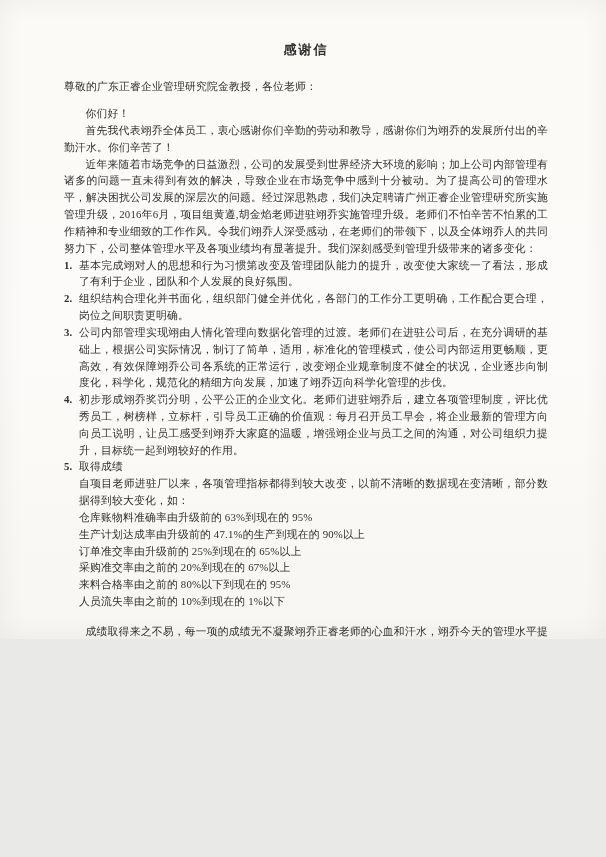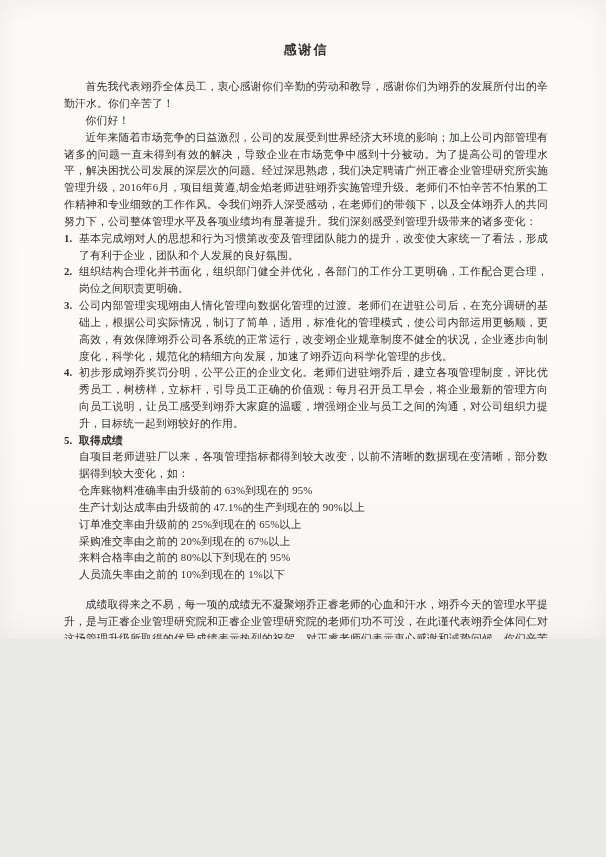--- a/index.html
+++ b/index.html
@@ -32,21 +32,21 @@
     font-weight:600;
     letter-spacing:2px;
     margin:0 0 18px 0;
   }
   .salutation{margin:0 0 10px 0;}
   .indent{text-indent:2em;margin:0;}
   .list{margin:0;}
   .li{display:flex;align-items:flex-start;}
   .li .num{flex:none;width:15px;font-weight:600;}
   .li .li-text{flex:1;}
-  .li5-head{font-weight:700;}
+  .li5-head{font-weight:400;}
   .sub-block{margin-left:15px;}
   .stat-line{margin:0;}
   .closing{margin-top:13px;}
   
   .company-line{
     position:absolute;left:322px;top:730px;
     font-size:11px;letter-spacing:0.5px;color:#333;
   }
   .sign-date{
     position:absolute;left:352px;top:746px;
@@ -75,23 +75,24 @@
   }
 </style>
 </head>
 <body>
 
 <div class="paper">
 
   <div class="content">
     <h1 class="title">感谢信</h1>
 
+    <p class="salutation">尊敬的广东正睿企业管理研究院金教授，各位老师：</p>
 
+    <p class="indent">你们好！</p>
     <p class="indent">首先我代表翊乔全体员工，衷心感谢你们辛勤的劳动和教导，感谢你们为翊乔的发展所付出的辛勤汗水。你们辛苦了！</p>
-    <p class="indent">你们好！</p>
     <p class="indent">近年来随着市场竞争的日益激烈，公司的发展受到世界经济大环境的影响；加上公司内部管理有诸多的问题一直未得到有效的解决，导致企业在市场竞争中感到十分被动。为了提高公司的管理水平，解决困扰公司发展的深层次的问题。经过深思熟虑，我们决定聘请广州正睿企业管理研究所实施管理升级，2016年6月，项目组黄遵,胡金焰老师进驻翊乔实施管理升级。老师们不怕辛苦不怕累的工作精神和专业细致的工作作风。令我们翊乔人深受感动，在老师们的带领下，以及全体翊乔人的共同努力下，公司整体管理水平及各项业绩均有显著提升。我们深刻感受到管理升级带来的诸多变化：</p>
 
     <div class="list">
       <div class="li">
         <span class="num">1.</span>
         <span class="li-text">基本完成翊对人的思想和行为习惯第改变及管理团队能力的提升，改变使大家统一了看法，形成了有利于企业，团队和个人发展的良好氛围。</span>
       </div>
       <div class="li">
         <span class="num">2.</span>
         <span class="li-text">组织结构合理化并书面化，组织部门健全并优化，各部门的工作分工更明确，工作配合更合理，岗位之间职责更明确。</span>

